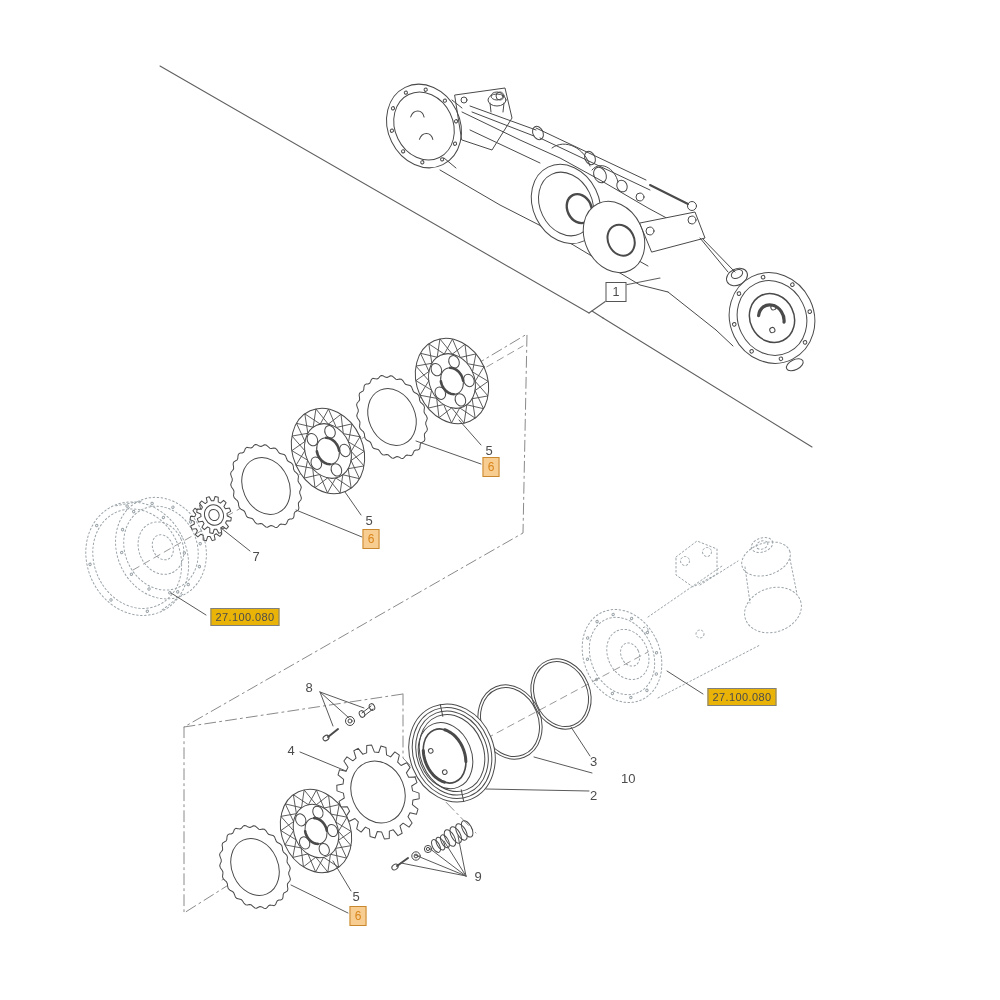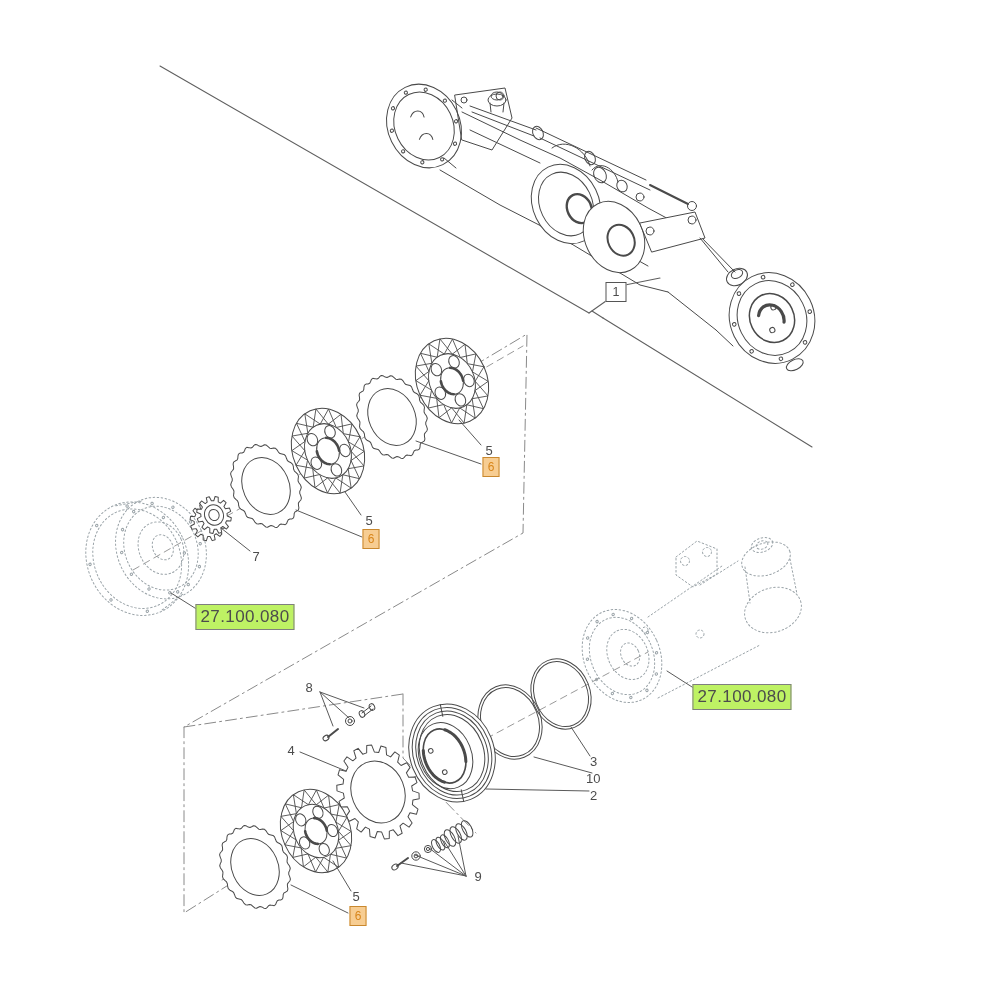--- a/index.html
+++ b/index.html
@@ -9,22 +9,22 @@
   svg *{stroke-linecap:round;stroke-linejoin:round;}
   .callout{position:absolute;transform:translate(-50%,-50%);font-size:13px;color:#4c4c4c;
            white-space:nowrap;line-height:1;}
   .callout.leftal{transform:translate(0,-50%);}
   .numbox{position:absolute;transform:translate(-50%,-50%);width:19px;height:18px;
           display:flex;align-items:center;justify-content:center;background:#fff;
           border:1.2px solid #555;font-size:12.5px;color:#4c4c4c;}
   .orangebox{position:absolute;transform:translate(-50%,-50%);width:15px;height:18px;
           display:flex;align-items:center;justify-content:center;background:#F7CD92;
           border:1px solid #C9882E;font-size:12px;color:#D8861B;}
-  .refbox{position:absolute;transform:translate(-50%,-50%);background:#bef264;
-          border:1px solid #7f7f7f;padding:2px 4px;font-size:17px;color:#4c4c4c;
+  .refbox{position:absolute;transform:translate(-50%,-50%);background:#eab308;
+          border:1px solid #7f7f7f;padding:2px 4px;font-size:11px;color:#4c4c4c;
           letter-spacing:.4px;}
 </style>
 </head>
 <body>
 
 <div class="stage">
 <svg width="1000" height="1000" viewBox="0 0 1000 1000">
 
   <g stroke="#5f5f5f" stroke-width="1.1" fill="none">
     <line x1="160" y1="66" x2="589" y2="313"></line>
@@ -396,17 +396,17 @@
 
   <div class="callout" style="left:309px;top:687px;">8</div>
   <div class="callout" style="left:291px;top:750px;">4</div>
 
   <div class="callout" style="left:356px;top:896px;">5</div>
   <div class="orangebox" style="left:358px;top:916px;">6</div>
 
   <div class="callout" style="left:478px;top:876px;">9</div>
 
   <div class="callout leftal" style="left:590px;top:761px;">3</div>
-  <div class="callout leftal" style="left:586px;top:778px;">10</div>
+  <div class="callout leftal" style="left:621px;top:778px;">10</div>
   <div class="callout leftal" style="left:590px;top:795px;">2</div>
 
   <div class="refbox" style="left:742px;top:697px;">27.100.080</div>
 </div>
 
 </body></html>

